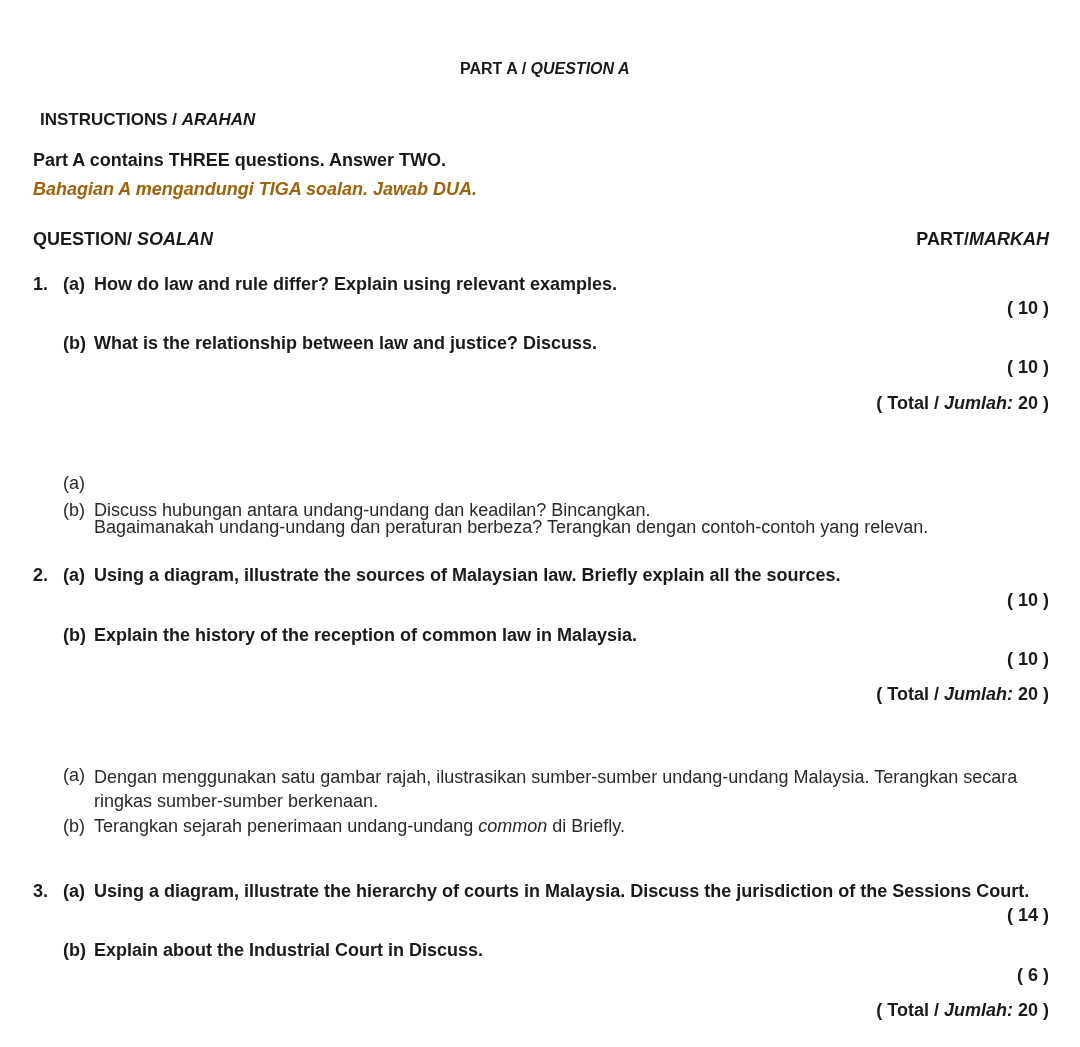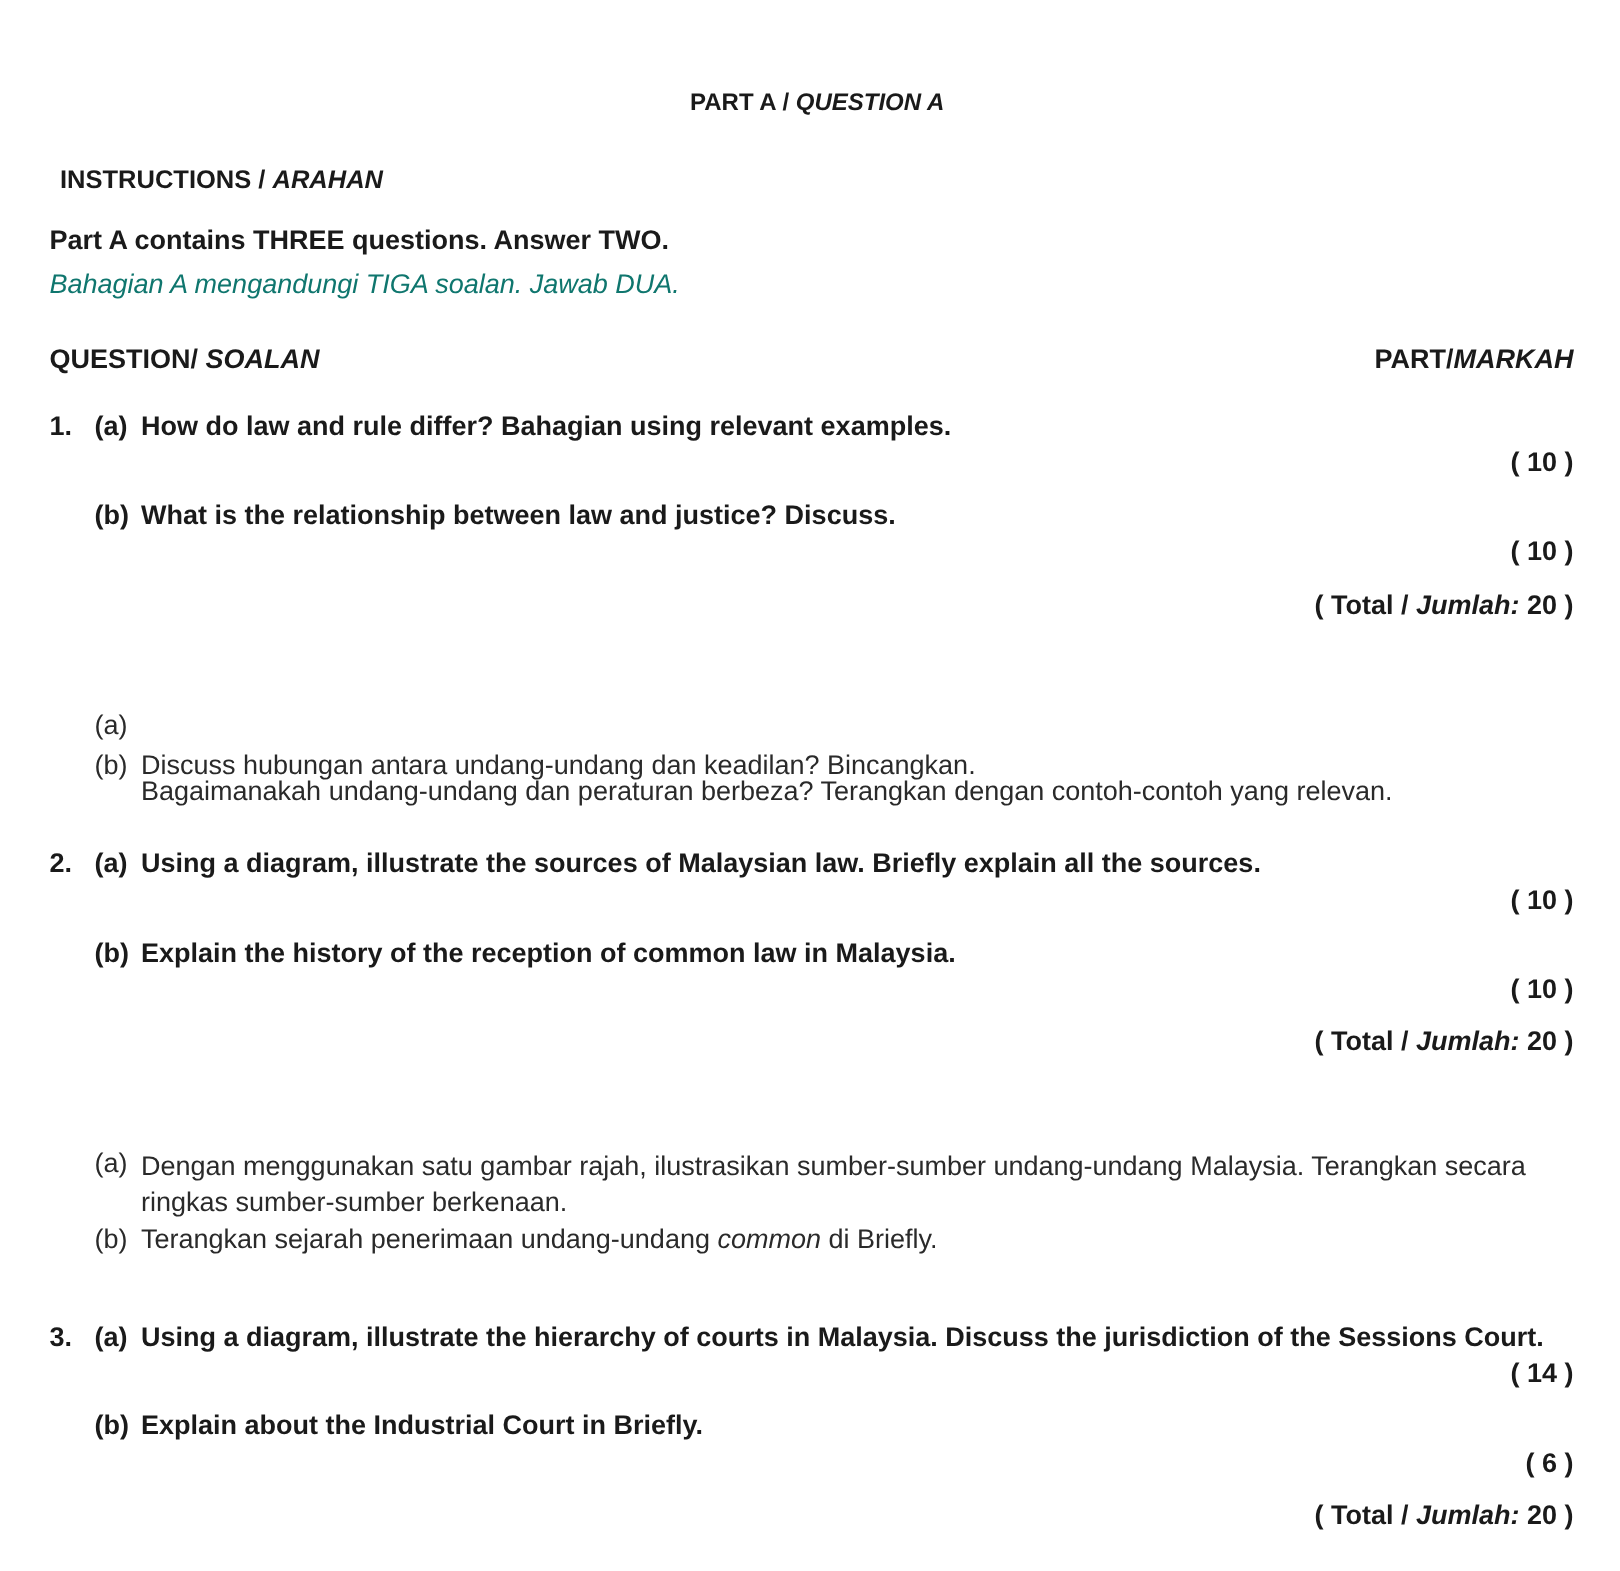--- a/index.html
+++ b/index.html
@@ -23,33 +23,33 @@
 
 <div class="abs b fs16" style="left:460px; top:60px;">
   <span>PART A / </span><span class="i">QUESTION A</span>
 </div>
 
 <div class="abs b fs17" style="left:16px; top:110px;margin-left:24px;">
   <span>INSTRUCTIONS / </span><span class="i">ARAHAN</span>
 </div>
 
 <div class="abs b fs15" style="left:33px; top:150px;">Part A contains THREE questions. Answer TWO.</div>
-<div class="abs i fs15" style="left:33px; top:179px; color:#0f766e;">Bahagian A mengandungi TIGA soalan. Jawab DUA.</div>
+<div class="abs i fs15" style="left:33px; top:179px; color:#a16207;font-weight:bold;">Bahagian A mengandungi TIGA soalan. Jawab DUA.</div>
 
 <div class="abs b fs15" style="left:33px; top:229px;">
   <span>QUESTION/ </span><span class="i">SOALAN</span>
 </div>
 <div class="abs b fs15 right" style="top:229px;">
   <span>PART/</span><span class="i">MARKAH</span>
 </div>
 
 <div>
   <div class="abs b fs15" style="left:33px; top:274px;">1.</div>
   <div class="abs b fs15" style="left:63px; top:274px;">(a)</div>
-  <div class="abs b fs15" style="left:94px; top:274px;">How do law and rule differ? Bahagian using relevant examples.</div>
+  <div class="abs b fs15" style="left:94px; top:274px;">How do law and rule differ? Explain using relevant examples.</div>
   <div class="abs b fs15 right" style="top:298px;">( 10 )</div>
 
   <div class="abs b fs15" style="left:63px; top:333px;">(b)</div>
   <div class="abs b fs15" style="left:94px; top:333px;">What is the relationship between law and justice? Discuss.</div>
   <div class="abs b fs15 right" style="top:357px;">( 10 )</div>
 
   <div class="abs b fs15 right" style="top:393px;">
     <span>( Total / </span><span class="i">Jumlah:</span><span> 20 )</span>
   </div>
 
@@ -81,19 +81,19 @@
   </div>
 </div>
 
 <div>
   <div class="abs b fs15" style="left:33px; top:881px;">3.</div>
   <div class="abs b fs15" style="left:63px; top:881px;">(a)</div>
   <div class="abs b fs15" style="left:94px; top:881px;">Using a diagram, illustrate the hierarchy of courts in Malaysia. Discuss the jurisdiction of the Sessions Court.</div>
   <div class="abs b fs15 right" style="top:905px;">( 14 )</div>
 
   <div class="abs b fs15" style="left:63px; top:940px;">(b)</div>
-  <div class="abs b fs15" style="left:94px; top:940px;">Explain about the Industrial Court in Briefly.</div>
+  <div class="abs b fs15" style="left:94px; top:940px;">Explain about the Industrial Court in Discuss.</div>
   <div class="abs b fs15 right" style="top:965px;">( 6 )</div>
 
   <div class="abs b fs15 right" style="top:1000px;">
     <span>( Total / </span><span class="i">Jumlah:</span><span> 20 )</span>
   </div>
 </div>
 
 </body></html>

